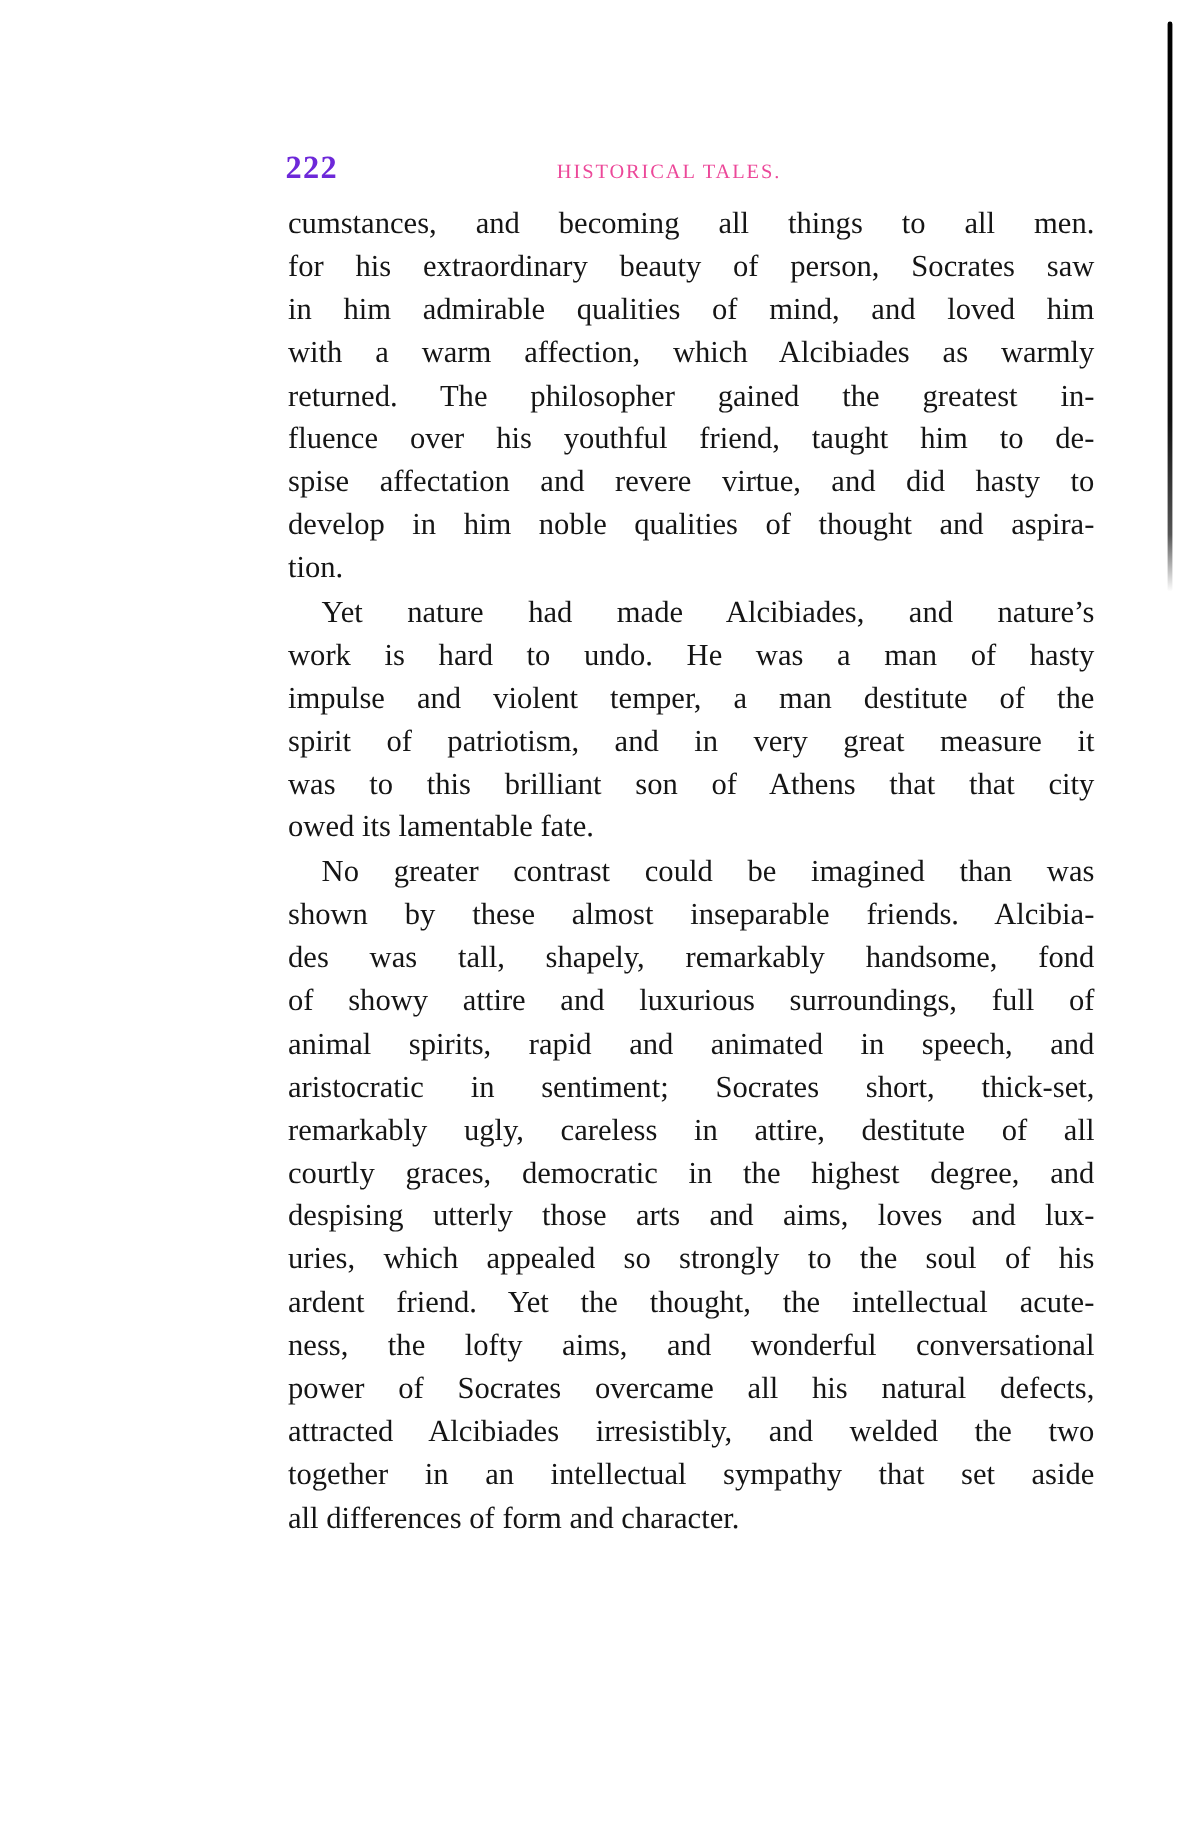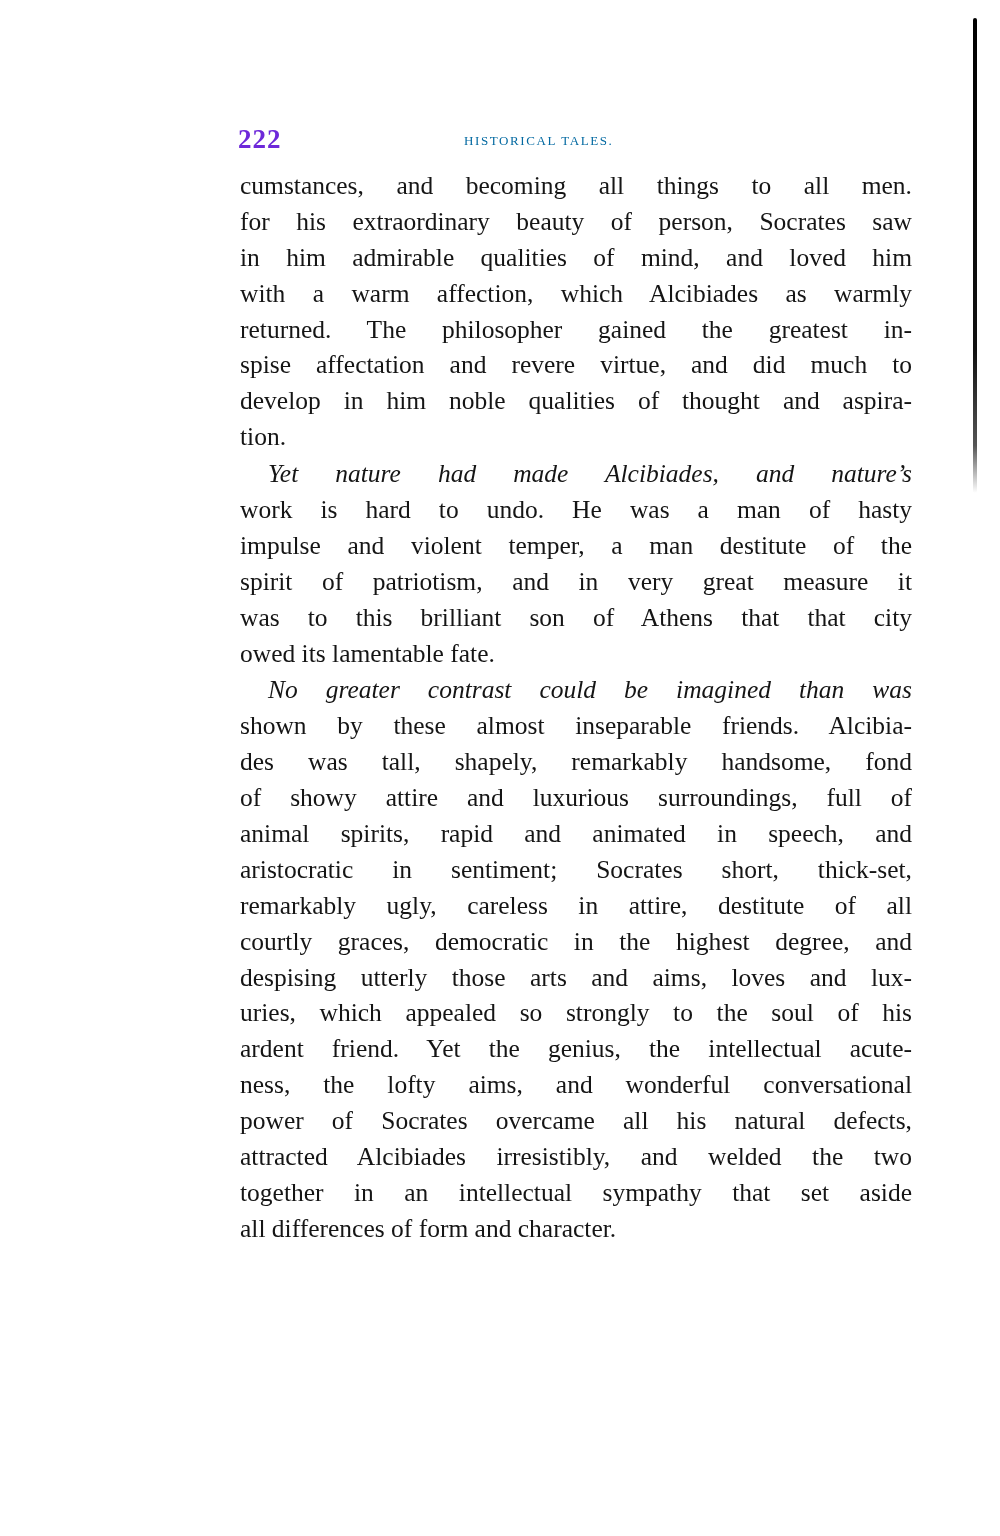--- a/index.html
+++ b/index.html
@@ -37,23 +37,23 @@
       top: 0;
       font-size: 27px;
       font-weight: bold;
       letter-spacing: 1px;
       color: #6d28d9;
     }
     .running-head {
       position: absolute;
       left: 226px;
       top: 9px;
-      font-size: 13px;
+      font-size: 17px;
       letter-spacing: 1.6px;
-      color: #0369a1;
+      color: #ec4899;
     }
     .body-text {
       position: absolute;
       left: 240px;
       top: 168px;
       width: 672px;
     }
     .line {
       height: 35.9px;
       line-height: 35.9px;
@@ -64,42 +64,42 @@
       overflow: visible;
     }
     .line.last {
       text-align-last: left;
     }
     .line.indent {
       padding-left: 28px;
     }
     .line.para-start {
       margin-top: 1px;
-      font-style: italic;
     }
   </style>
 </head>
 <body>
 
 <div class="scan-edge"></div>
 
 <div class="header">
   <span class="page-number">222</span>
   <span class="running-head">HISTORICAL TALES.</span>
 </div>
 
 <div class="body-text">
 
   <div>
     <div class="line">cumstances, and becoming all things to all men.</div>
     <div class="line">for his extraordinary beauty of person, Socrates saw</div>
     <div class="line">in him admirable qualities of mind, and loved him</div>
     <div class="line">with a warm affection, which Alcibiades as warmly</div>
     <div class="line">returned. The philosopher gained the greatest in-</div>
-    <div class="line">spise affectation and revere virtue, and did much to</div>
+    <div class="line">fluence over his youthful friend, taught him to de-</div>
+    <div class="line">spise affectation and revere virtue, and did hasty to</div>
     <div class="line">develop in him noble qualities of thought and aspira-</div>
     <div class="line last">tion.</div>
   </div>
 
   <div>
     <div class="line indent para-start">Yet nature had made Alcibiades, and nature’s</div>
     <div class="line">work is hard to undo. He was a man of hasty</div>
     <div class="line">impulse and violent temper, a man destitute of the</div>
     <div class="line">spirit of patriotism, and in very great measure it</div>
     <div class="line">was to this brilliant son of Athens that that city</div>
@@ -110,20 +110,20 @@
     <div class="line indent para-start">No greater contrast could be imagined than was</div>
     <div class="line">shown by these almost inseparable friends. Alcibia-</div>
     <div class="line">des was tall, shapely, remarkably handsome, fond</div>
     <div class="line">of showy attire and luxurious surroundings, full of</div>
     <div class="line">animal spirits, rapid and animated in speech, and</div>
     <div class="line">aristocratic in sentiment; Socrates short, thick-set,</div>
     <div class="line">remarkably ugly, careless in attire, destitute of all</div>
     <div class="line">courtly graces, democratic in the highest degree, and</div>
     <div class="line">despising utterly those arts and aims, loves and lux-</div>
     <div class="line">uries, which appealed so strongly to the soul of his</div>
-    <div class="line">ardent friend. Yet the genius, the intellectual acute-</div>
+    <div class="line">ardent friend. Yet the thought, the intellectual acute-</div>
     <div class="line">ness, the lofty aims, and wonderful conversational</div>
     <div class="line">power of Socrates overcame all his natural defects,</div>
     <div class="line">attracted Alcibiades irresistibly, and welded the two</div>
     <div class="line">together in an intellectual sympathy that set aside</div>
     <div class="line last">all differences of form and character.</div>
   </div>
 </div>
 
 </body></html>

